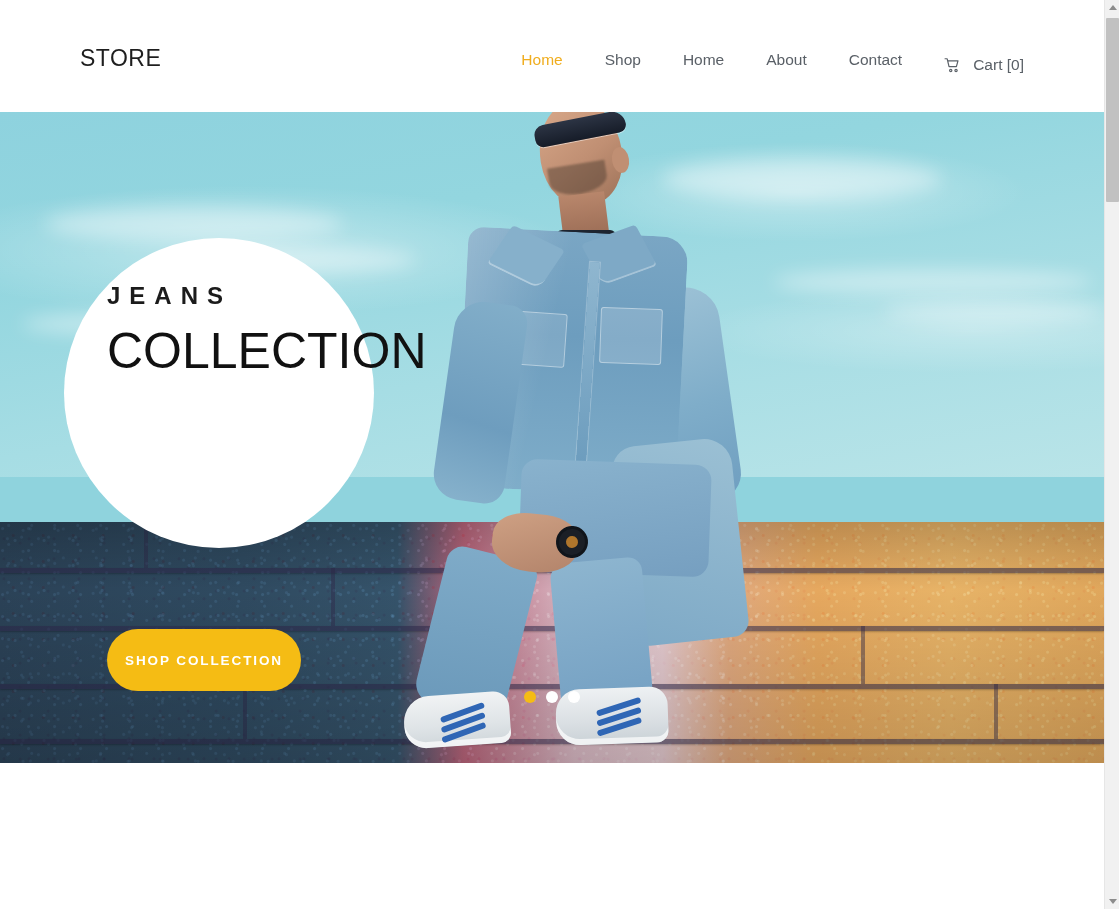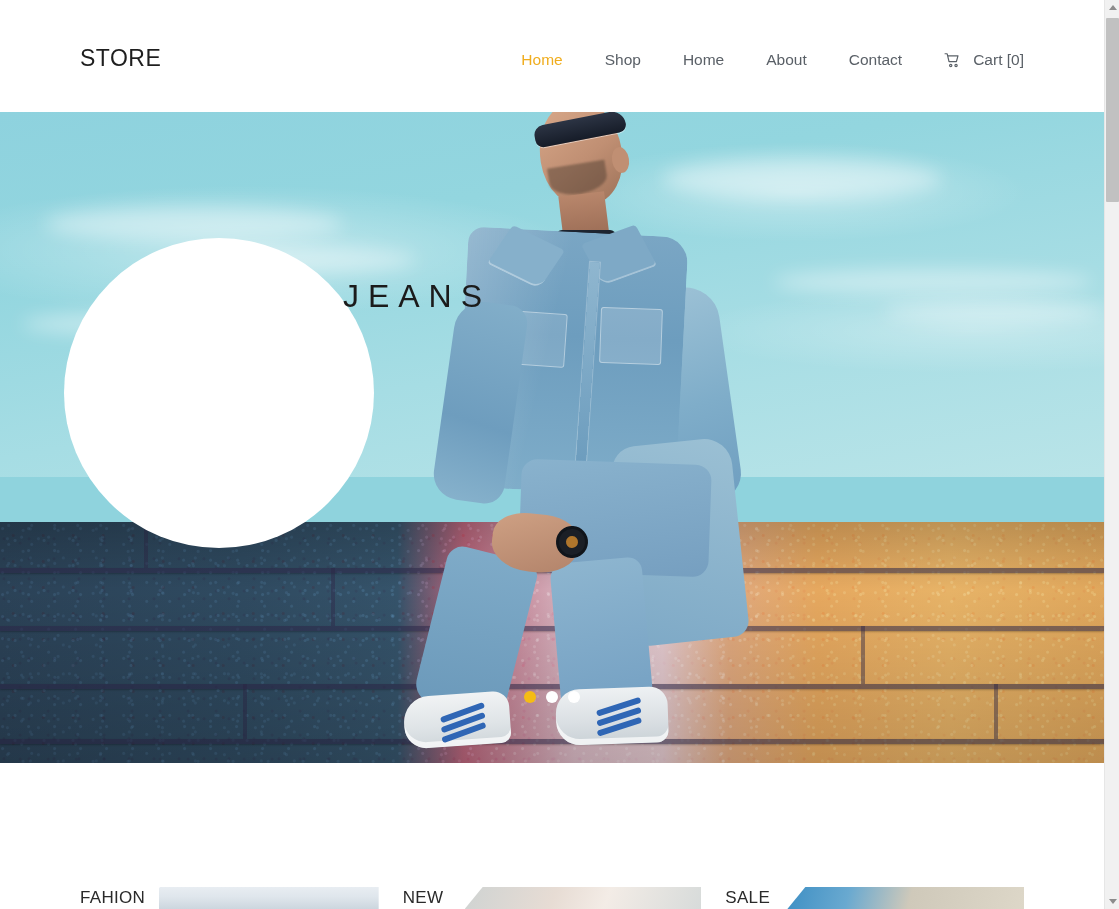--- a/index.html
+++ b/index.html
@@ -51,21 +51,21 @@
     color: #1e1e1e;
     font-family: "Liberation Sans", sans-serif;
     line-height: 28px;
   }
 
   .main-nav {
     position: absolute;
     right: 80px;
     top: 46px;
     display: flex;
-    align-items: center;
+    align-items: flex-end;
     gap: 0;
   }
 
   .nav-link {
     font-size: 15.5px;
     color: #5a6067;
     text-decoration: none;
     padding: 0 21px;
     line-height: 28px;
     white-space: nowrap;
@@ -375,27 +375,26 @@
   }
   .hero-title {
     font-size: 58px;
     font-weight: bold;
     color: #111111;
     letter-spacing: -1px;
     line-height: 66px;
     white-space: nowrap;
   }
   .hero-sub {
-    font-size: 32px;
-    font-weight: normal;
+    font-size: 24px;
+    font-weight: bold;
     color: #1b1b1b;
     letter-spacing: 9px;
     line-height: 48px;
     white-space: nowrap;
-    text-align: center;
   }
   .hero-title2 {
     font-size: 50px;
     font-weight: normal;
     color: #111111;
     letter-spacing: 0px;
     line-height: 62px;
     white-space: nowrap;
   }
   .hero-tagline {
@@ -611,47 +610,32 @@
           <div class="shoe-stripe"></div>
           <div class="shoe-stripe shoe-stripe2"></div>
           <div class="shoe-stripe shoe-stripe3"></div>
         </div>
       </div>
 
       <div class="hero-circle"></div>
 
       <div class="hero-copy">
         <div class="hero-sub">JEANS</div>
+        <div class="hero-title2">COLLECTION</div>
       </div>
 
+      <button class="shop-btn">SHOP COLLECTION</button>
 
       <div class="dots">
         <span class="dot active"></span>
         <span class="dot"></span>
         <span class="dot"></span>
       </div>
     </section>
 
-    <section class="cat-section">
-
-      <div class="cat-card">
-        <span class="cat-label">FAHION</span>
-        <div class="cat-thumb thumb-fashion"></div>
-      </div>
-
-      <div class="cat-card">
-        <span class="cat-label">NEW</span>
-        <div class="cat-thumb thumb-new"></div>
-      </div>
-
-      <div class="cat-card">
-        <span class="cat-label">SALE</span>
-        <div class="cat-thumb thumb-sale"></div>
-      </div>
-    </section>
 
   </div>
 
   <div class="scrollbar">
     <div class="sb-btn up">
       <span class="sb-arrow"></span>
     </div>
     <div class="sb-thumb"></div>
     <div class="sb-btn down">
       <span class="sb-arrow"></span>

